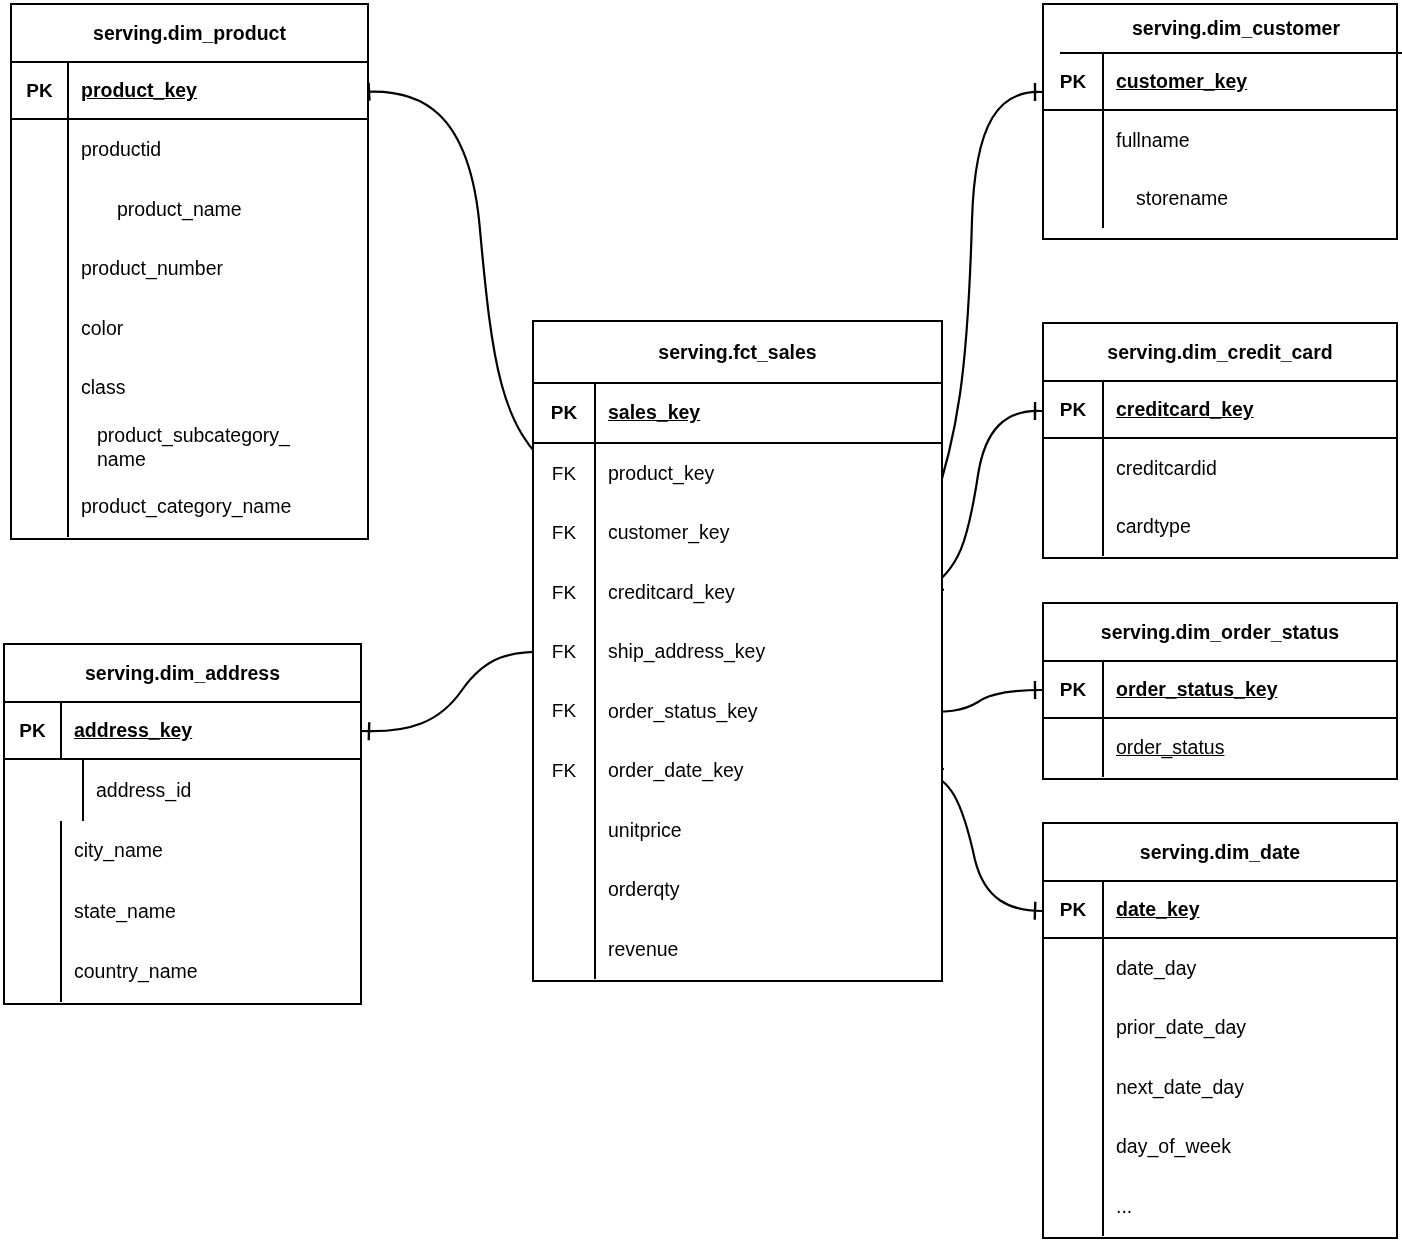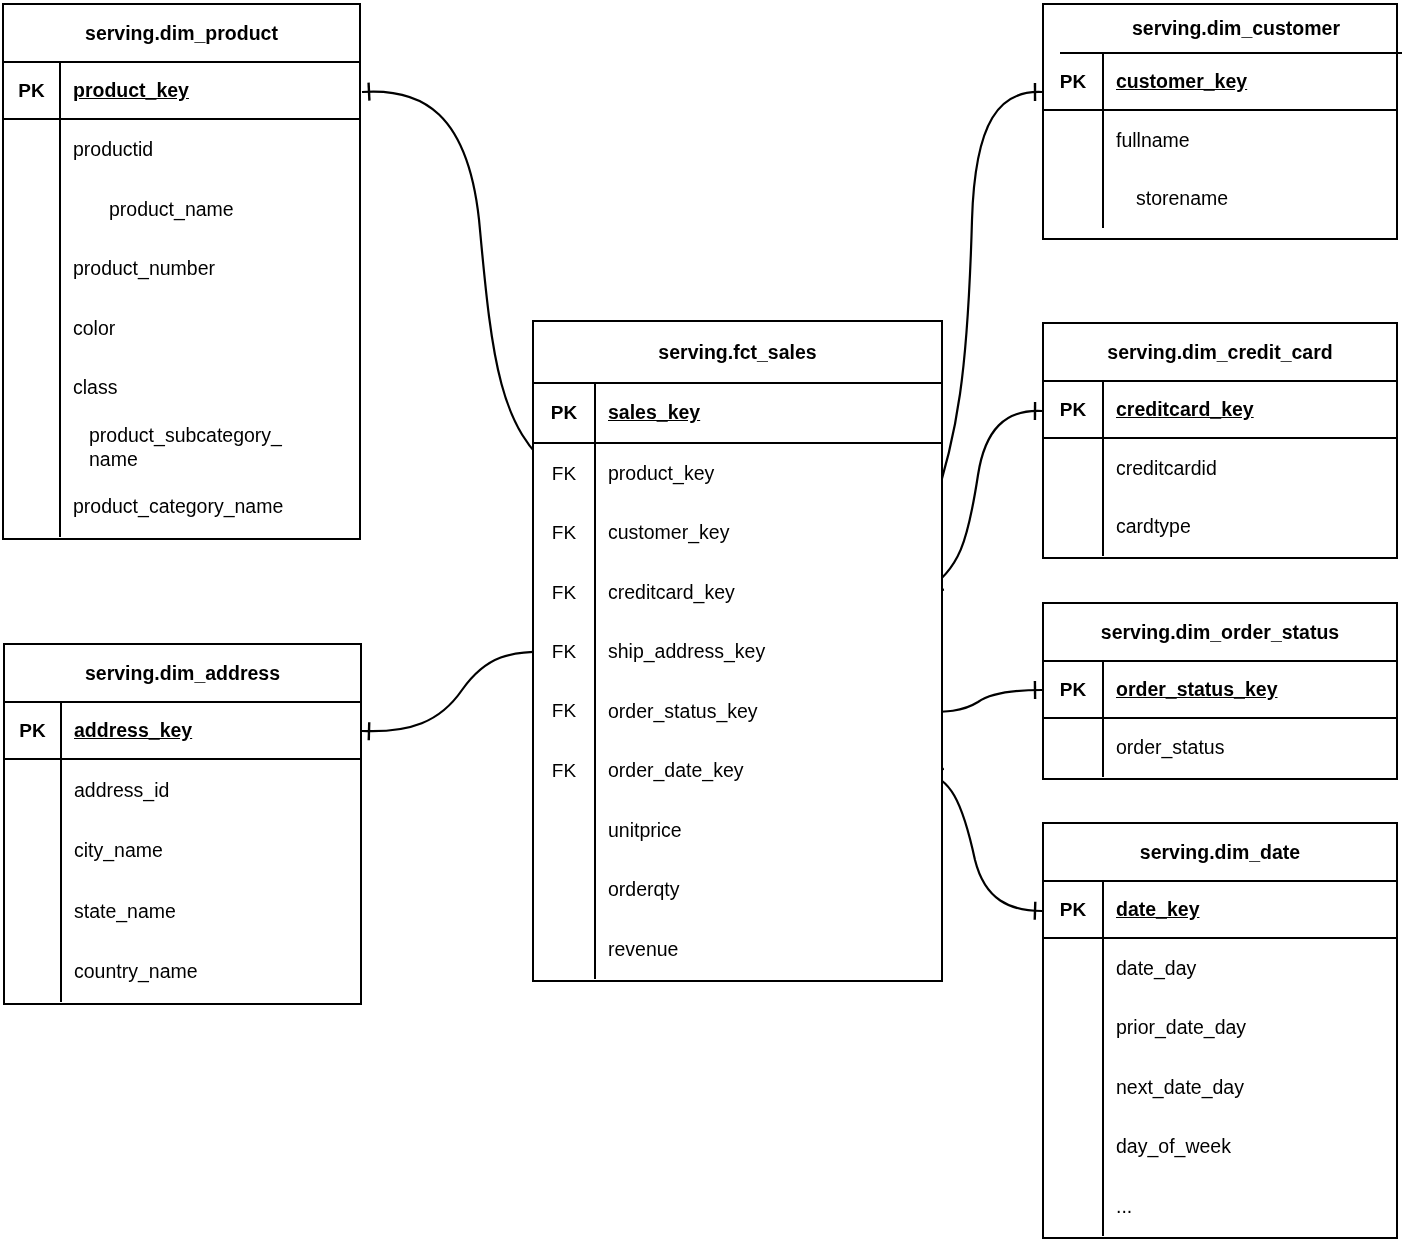--- a/index.html
+++ b/index.html
@@ -132,21 +132,21 @@
         <line x1="924" y1="712" x2="942.0253342580705" y2="720.949152188047" stroke="#000000" stroke-width="2.2"></line>
       </g>
       <g>
         <path d="M 1042 911 C 1010 911 985 900 975 860 C 962 800 950 778 924 772" fill="none" stroke="#000000" stroke-width="2.2"></path>
         <line x1="1035.2837332565966" y1="901.7863274948883" x2="1034.7230600011142" y2="919.7775933064032" stroke="#000000" stroke-width="2.4"></line>
         <line x1="924" y1="772" x2="943.8700287570725" y2="768.80908207672" stroke="#000000" stroke-width="2.2"></line>
         <line x1="924" y1="772" x2="941.17239017497" y2="777.395277164205" stroke="#000000" stroke-width="2.2"></line>
         <line x1="924" y1="772" x2="938.4747515928675" y2="785.9814722516901" stroke="#000000" stroke-width="2.2"></line>
       </g>
     </svg>
-<div class="entity" style="left: 2px; top: 3px; width: 359px; height: 537px;">
+<div class="entity" style="left: 10px; top: 3px; width: 359px; height: 537px;">
       <div class="ent-title" style="height: 58px;">serving.dim_product</div>
       <div class="ent-row pkrow" style="height: 57px;">
         <div class="keycell bold" style="width: 57px;">PK</div>
         <div class="namecell pk">product_key</div>
       </div>
       <div class="attrblock" style="height: 303px;">
         <div class="attr-line" style="height: 59.5714px;">
           <div class="keycell" style="width: 57px;"></div>
           <div class="namecell" style="white-space: pre-line;">productid</div>
         </div>
@@ -177,21 +177,21 @@
         </div>
       </div>
     </div>
     <div class="entity" style="left: 3px; top: 643px; width: 359px; height: 362px;">
       <div class="ent-title" style="height: 58px;">serving.dim_address</div>
       <div class="ent-row pkrow" style="height: 57px;">
         <div class="keycell bold" style="width: 57px;">PK</div>
         <div class="namecell pk">address_key</div>
       </div>
       <div class="attrblock" style="height: 242px;">
-        <div class="attr-line" style="height: 60.5px;">
+        <div class="attr-line" style="height: 60.5px; padding-left: 22px;">
           <div class="keycell" style="width: 57px;"></div>
           <div class="namecell" style="white-space: pre-line;">address_id</div>
         </div>
         <div class="attr-line" style="height: 60.5px;">
           <div class="keycell" style="width: 57px;"></div>
           <div class="namecell" style="white-space: pre-line;">city_name</div>
         </div>
         <div class="attr-line" style="height: 60.5px;">
           <div class="keycell" style="width: 57px;"></div>
           <div class="namecell" style="white-space: pre-line;">state_name</div>
@@ -283,21 +283,21 @@
     </div>
     <div class="entity" style="left: 1042px; top: 602px; width: 356px; height: 178px;">
       <div class="ent-title" style="height: 58px;">serving.dim_order_status</div>
       <div class="ent-row pkrow" style="height: 57px;">
         <div class="keycell bold" style="width: 60px;">PK</div>
         <div class="namecell pk">order_status_key</div>
       </div>
       <div class="attrblock" style="height: 58px;">
         <div class="attr-line" style="height: 58px;">
           <div class="keycell" style="width: 60px;"></div>
-          <div class="namecell" style="white-space: pre-line;">order_status</div>
+          <div class="namecell" style="white-space: pre-line; text-decoration: underline;">order_status</div>
         </div>
       </div>
     </div>
     <div class="entity" style="left: 1042px; top: 822px; width: 356px; height: 417px;">
       <div class="ent-title" style="height: 58px;">serving.dim_date</div>
       <div class="ent-row pkrow" style="height: 57px;">
         <div class="keycell bold" style="width: 60px;">PK</div>
         <div class="namecell pk">date_key</div>
       </div>
       <div class="attrblock" style="height: 297px;">

